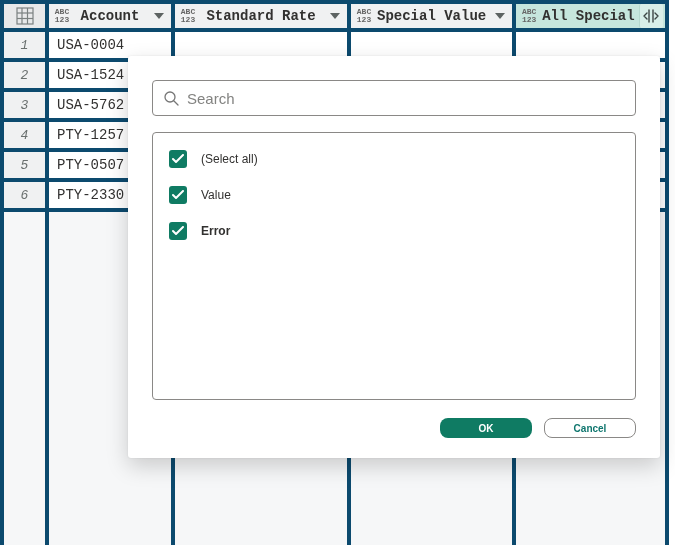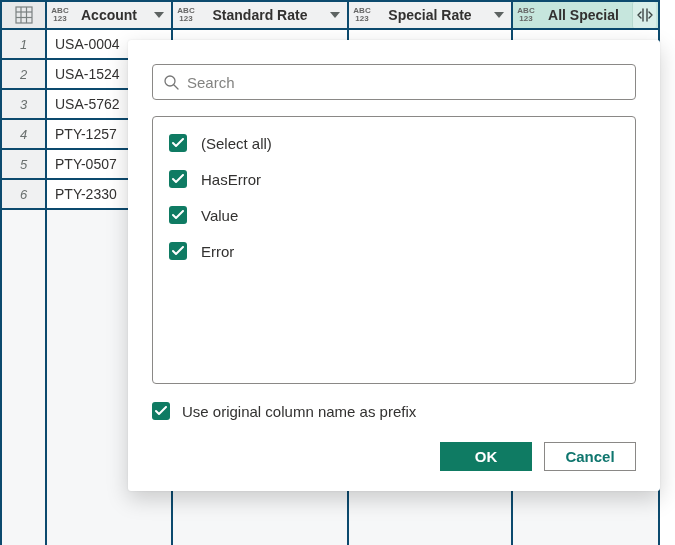--- a/index.html
+++ b/index.html
@@ -11,24 +11,25 @@
       width: 675px;
       height: 545px;
       overflow: hidden;
       position: relative;
     }
     table.grid {
       border-collapse: collapse;
       table-layout: fixed;
     }
     .grid th, .grid td {
-      border: 2px solid #0c4a6e;
+      border: 4px solid #0c4a6e;
       background: #fff;
       overflow: hidden;
       white-space: nowrap;
+      font-family: Liberation Mono, monospace;
     }
     .grid th {
       height: 28px;
       background: #f0f1f2;
       font-weight: 600;
       font-size: 14px;
       color: #323130;
     }
     .grid td {
       height: 30px;
@@ -76,21 +77,21 @@
       display:flex;
       align-items:center;
       justify-content:center;
       border-radius:2px;
     }
     .expand-icon { border-left:1px solid #cfd3d4; background:#f6f7f7; width:24px; height:100%;}
     th.highlight .expand-icon { background:#d9efe9; border-left-color:#b6d9cf;}
     .dialog {
       position:absolute;
       left:128px;
-      top:40px;
+      top:56px;
       width:532px;
       background:#fff;
       border-radius:3px;
       box-shadow:0 8px 22px rgba(0,0,0,.18), 0 0 2px rgba(0,0,0,.1);
       padding:24px 24px 20px 24px;
     }
     .search-wrap{
       display:flex;
       align-items:center;
       gap:8px;
@@ -116,24 +117,24 @@
       height:268px;
       padding:14px 16px;
       margin-bottom:18px;
     }
     .check-row{
       display:flex;
       align-items:center;
       gap:14px;
       height:24px;
       margin-bottom:12px;
-      font-size:15px;
+      font-size:12px;
       cursor:pointer;
     }
-    .check-row:last-child{margin-bottom:12px;}
+    .check-row:last-child{margin-bottom:12px;font-weight:bold;}
     .chk{
       width:18px;
       height:18px;
       background:#0f7b63;
       border-radius:3px;
       display:flex;
       align-items:center;
       justify-content:center;
       flex-shrink:0;
     }
@@ -144,23 +145,23 @@
       font-size:15px;
       margin-bottom:22px;
     }
     .buttons{
       display:flex;
       justify-content:flex-end;
       gap:12px;
     }
     .btn{
       min-width:92px;
-      height:29px;
-      border-radius:0;
-      font-size:15px;
+      height:20px;
+      border-radius:8px;
+      font-size:10px;
       font-weight:600;
       cursor:pointer;
       font-family:inherit;
     }
     .btn-primary{
       background:#0f7b63;
       color:#fff;
       border:none;
     }
     .btn-secondary{
@@ -220,21 +221,21 @@
               </svg>
             </span>
       </div>
     </th>
     <th class="col">
       <div class="col-inner">
         <span class="type-icon">
               <span class="abc">ABC</span>
               <span class="num">123</span>
             </span>
-        <span class="col-label">Special Rate</span>
+        <span class="col-label">Special Value</span>
         <span class="filter-icon">
               <svg width="10" height="6" viewBox="0 0 10 6">
                 <path d="M0 0 L5 6 L10 0 Z" fill="#5d6362"></path>
               </svg>
             </span>
       </div>
     </th>
     <th class="col highlight">
       <div class="col-inner">
         <span class="type-icon">
@@ -318,44 +319,28 @@
           </svg>
         </span>
       <span>(Select all)</span>
     </div>
     <div class="check-row">
       <span class="chk">
           <svg width="12" height="10" viewBox="0 0 12 10">
             <path d="M1 5 L4 8 L11 1" fill="none" stroke="#fff" stroke-width="2" stroke-linecap="round" stroke-linejoin="round"></path>
           </svg>
         </span>
-      <span>HasError</span>
-    </div>
-    <div class="check-row">
-      <span class="chk">
-          <svg width="12" height="10" viewBox="0 0 12 10">
-            <path d="M1 5 L4 8 L11 1" fill="none" stroke="#fff" stroke-width="2" stroke-linecap="round" stroke-linejoin="round"></path>
-          </svg>
-        </span>
       <span>Value</span>
     </div>
     <div class="check-row">
       <span class="chk">
           <svg width="12" height="10" viewBox="0 0 12 10">
             <path d="M1 5 L4 8 L11 1" fill="none" stroke="#fff" stroke-width="2" stroke-linecap="round" stroke-linejoin="round"></path>
           </svg>
         </span>
       <span>Error</span>
     </div>
   </div>
-  <div class="prefix-row">
-    <span class="chk">
-        <svg width="12" height="10" viewBox="0 0 12 10">
-          <path d="M1 5 L4 8 L11 1" fill="none" stroke="#fff" stroke-width="2" stroke-linecap="round" stroke-linejoin="round"></path>
-        </svg>
-      </span>
-    <span>Use original column name as prefix</span>
-  </div>
   <div class="buttons">
     <button class="btn btn-primary">OK</button>
     <button class="btn btn-secondary">Cancel</button>
   </div>
 </div>
 
 </body></html>

